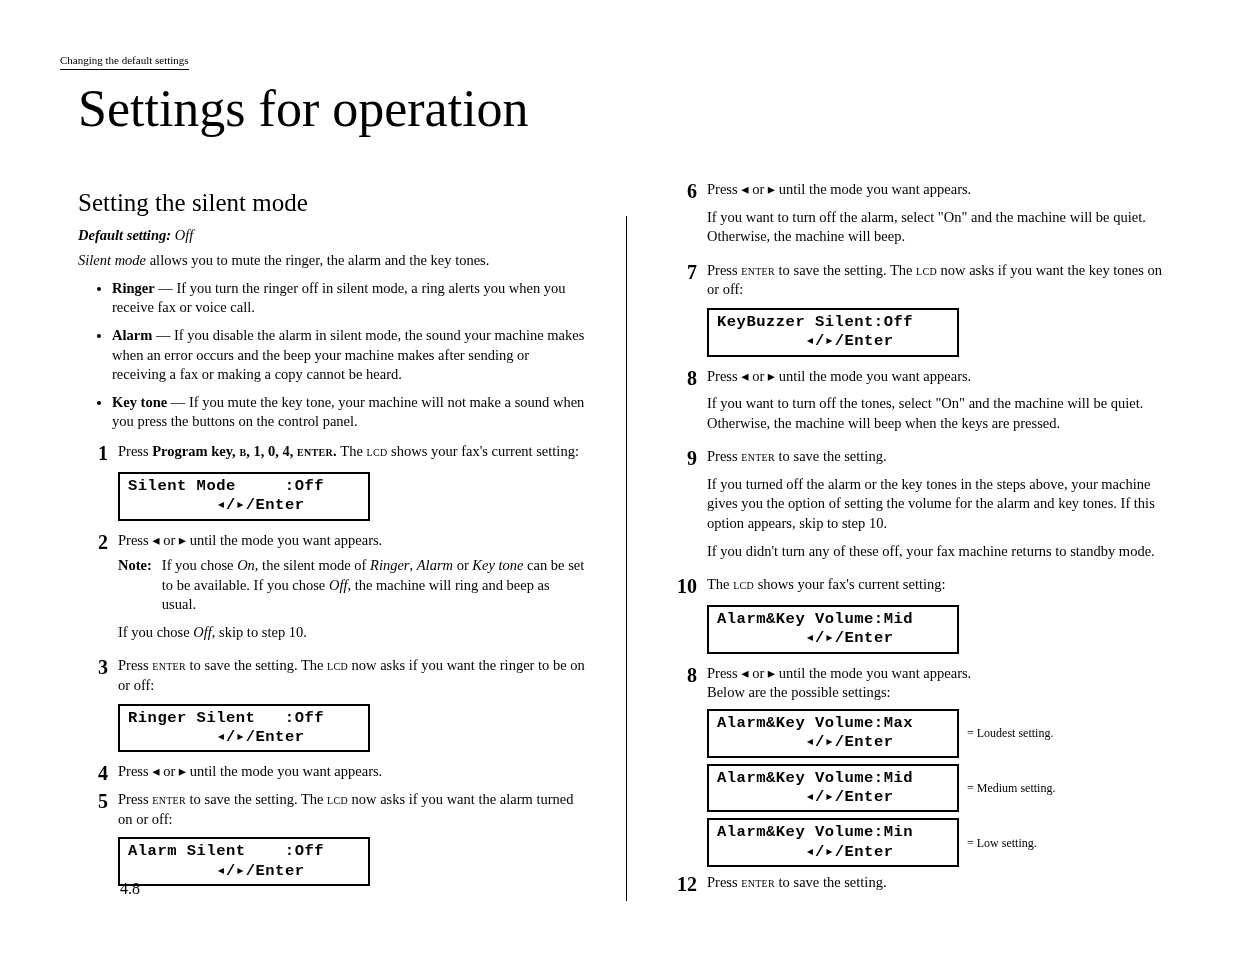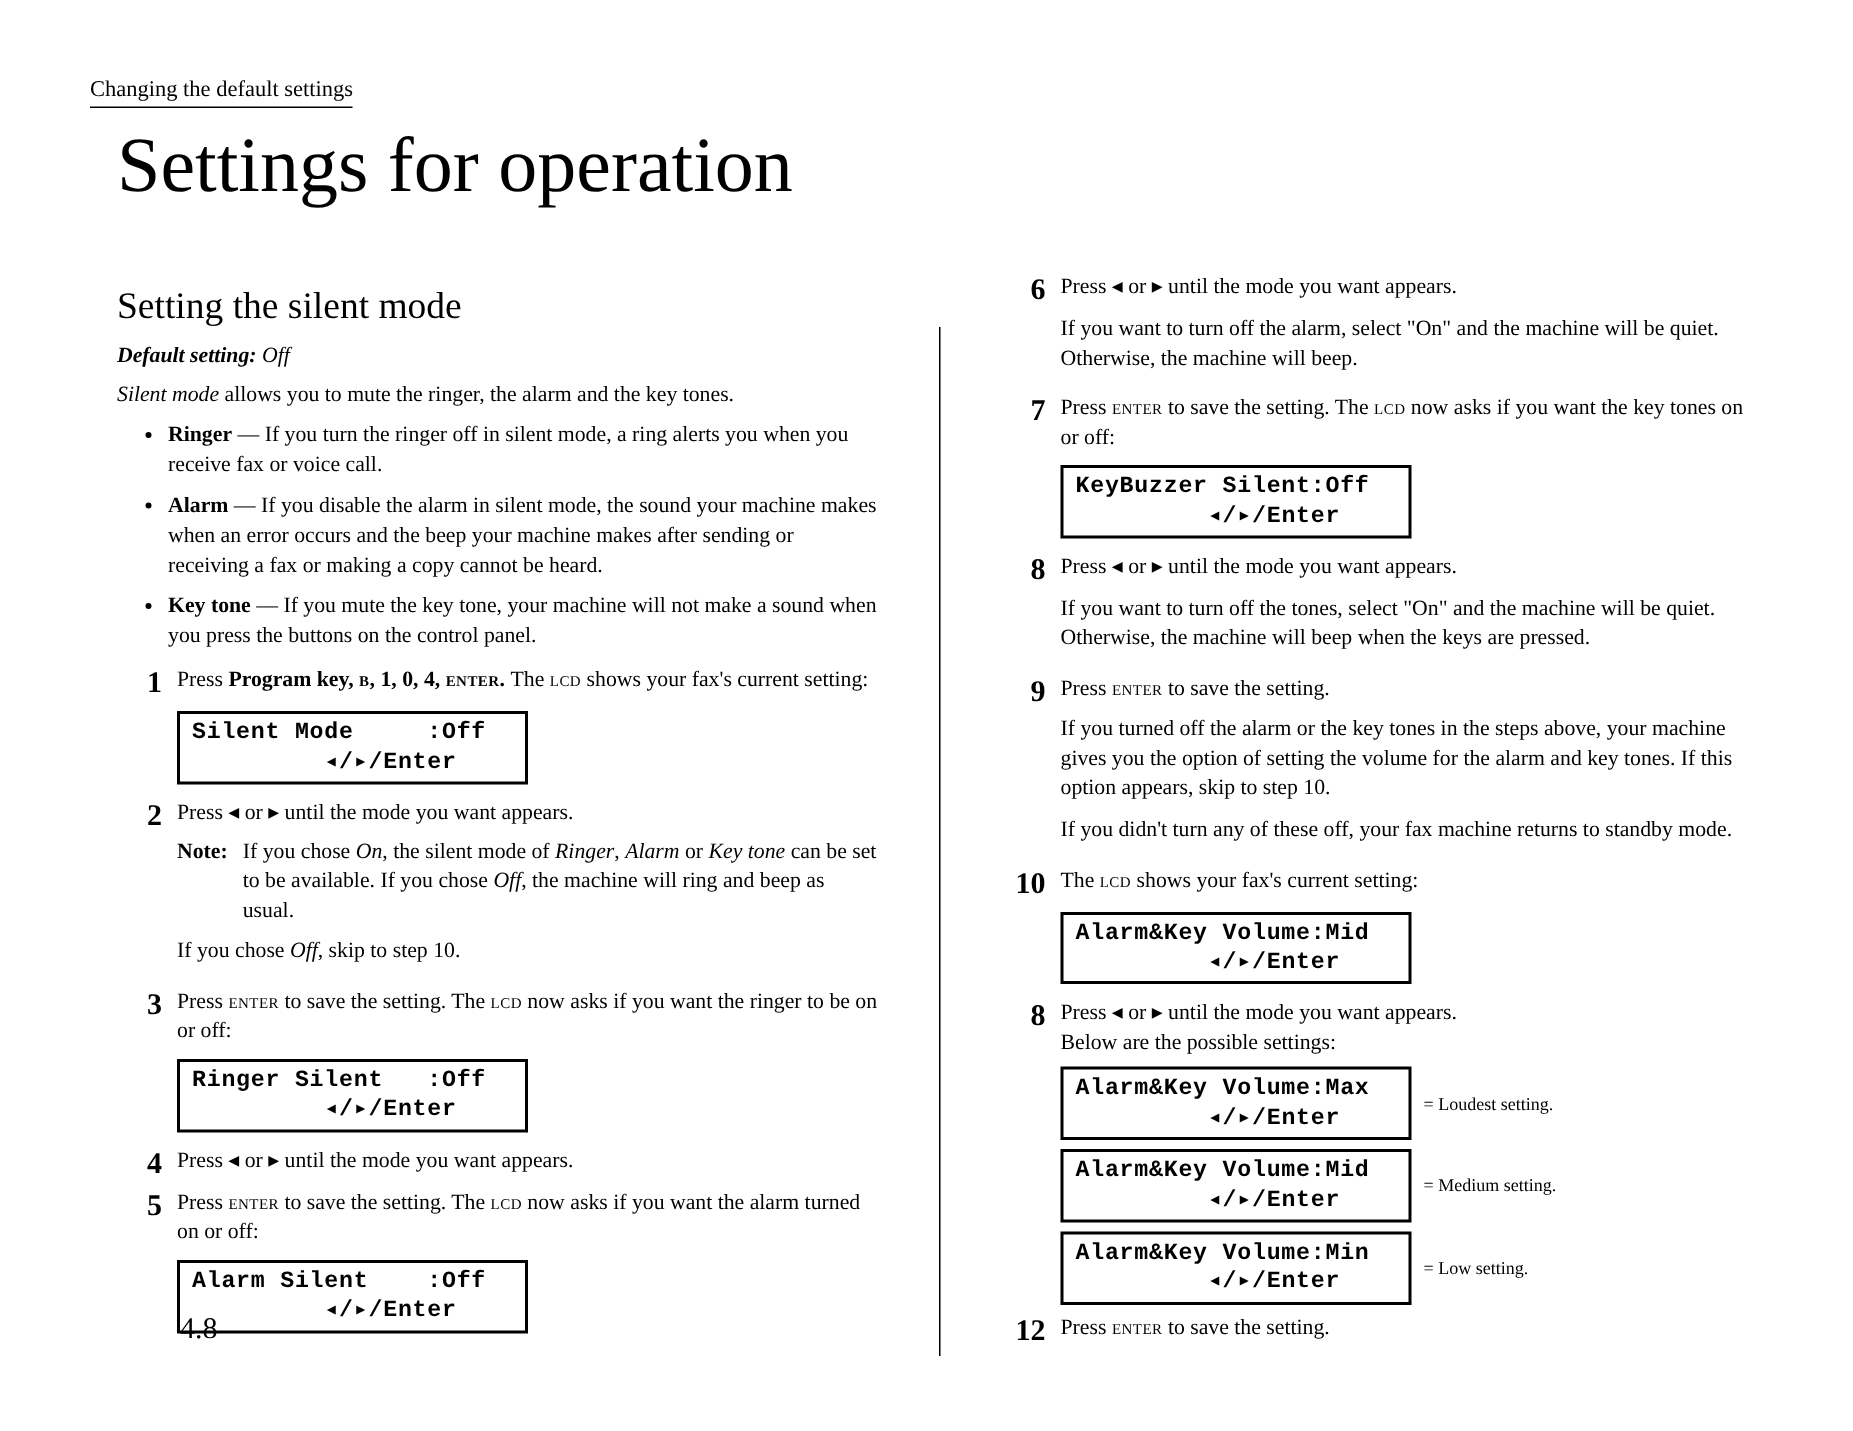--- a/index.html
+++ b/index.html
@@ -6,21 +6,21 @@
     font-family: Georgia, 'Times New Roman', serif;
     margin: 0;
     padding: 50px 60px 40px 60px;
     color: #000;
     width: 1235px;
     box-sizing: border-box;
     font-size: 14.5px;
     line-height: 1.35;
   }
   .breadcrumb {
-    font-size: 15px;
+    font-size: 11px;
     border-bottom: 1px solid #000;
     display: inline-block;
     padding-bottom: 1px;
     font-family: Georgia, serif;
   }
   h1 {
     font-family: Georgia, serif;
     font-weight: normal;
     font-size: 52px;
     margin: 4px 0 30px 18px;
@@ -75,39 +75,39 @@
   .step-body { flex: 1; }
   .sub { margin-top: 8px; }
   .note-row { display: flex; gap: 10px; margin-top: 6px; }
   .note-label { font-weight: bold; flex-shrink: 0; }
   .lcd {
     border: 2px solid #000;
     font-family: 'Courier New', monospace;
     font-weight: bold;
     font-size: 15.5px;
     line-height: 1.25;
-    padding: 3px 2px 3px 8px;
+    padding: 3px 20px 3px 8px;
     margin: 8px 0 10px 40px;
     width: 220px;
     white-space: pre;
     letter-spacing: 0.5px;
   }
   .lcd.inline { display: inline-block; vertical-align: middle; margin: 0; }
   .vol-row {
     display: flex;
     align-items: center;
     gap: 8px;
     margin: 6px 0 6px 40px;
   }
   .vol-caption { font-size: 12px; }
   .pagenum {
     position: absolute;
     left: 60px;
     bottom: 30px;
-    font-size: 20px;
+    font-size: 16px;
     font-family: Georgia, serif;
   }
   .page { position: relative; min-height: 880px; }
 </style>
 </head>
 <body>
 <div class="page">
 
 
 

